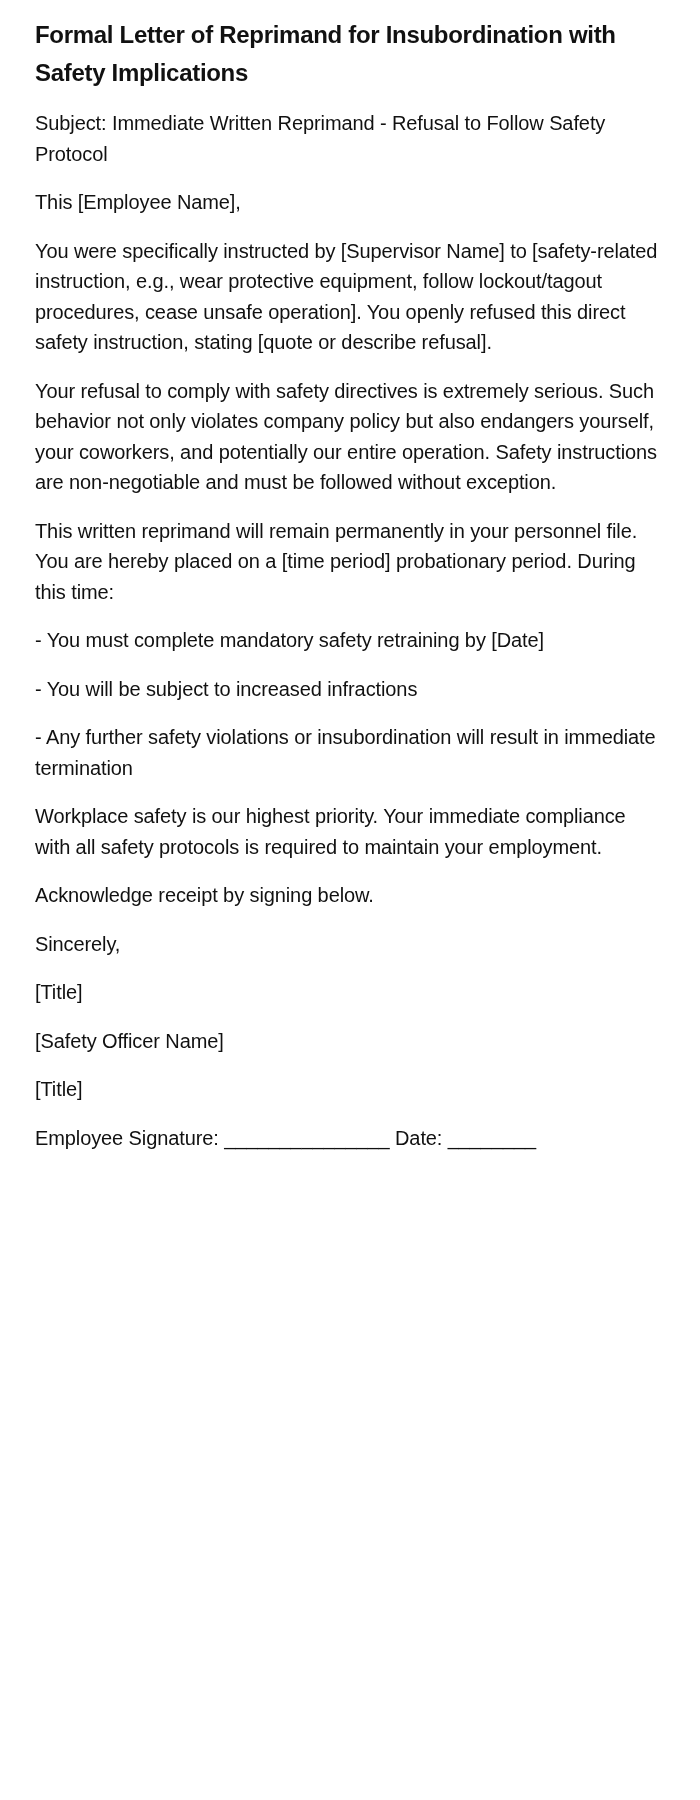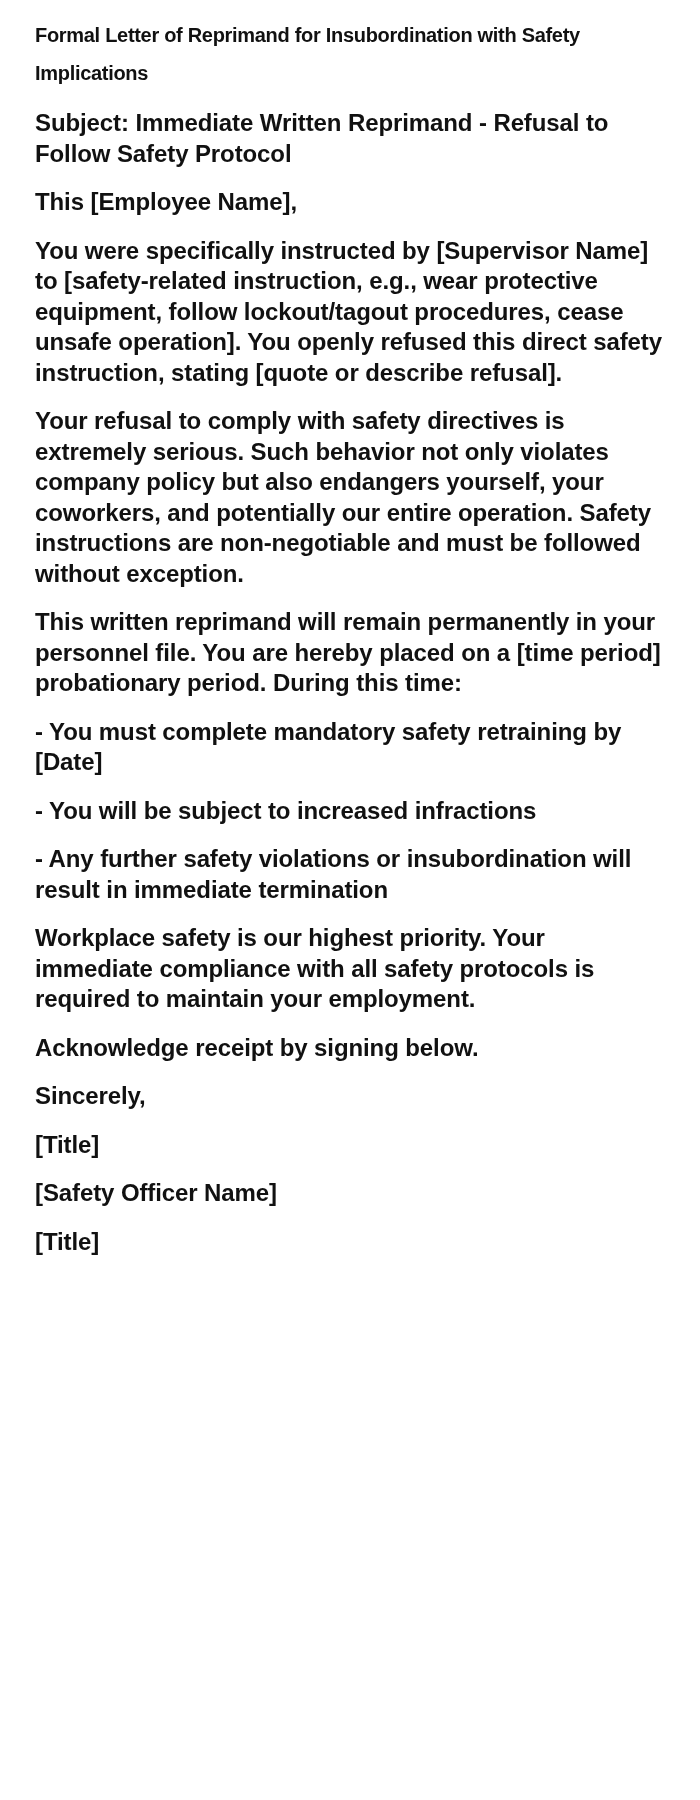--- a/index.html
+++ b/index.html
@@ -3,32 +3,31 @@
 <meta charset="utf-8">
 <style>
   html, body { margin: 0; padding: 0; background: #ffffff; }
   body { width: 700px; height: 1800px; overflow: hidden; }
   .page {
     padding: 16px 35px 0 35px;
     color: #111111;
     font-family: "Liberation Sans", "DejaVu Sans", sans-serif;
   }
   h1 {
-    font-size: 20px;
+    font-size: 24px;
     font-weight: bold;
     line-height: 38px;
     margin: 0 0 6px 0;
     letter-spacing: -0.3px;
   }
   p {
-    font-size: 24px;
+    font-size: 20px;
     line-height: 30.5px;
     margin: 16px 0 18px 0;
     letter-spacing: -0.1px;
-    font-weight: bold;
   }
 </style>
 </head>
 <body>
 
 <div class="page">
   <h1>Formal Letter of Reprimand for Insubordination with Safety Implications</h1>
   <p>Subject: Immediate Written Reprimand - Refusal to Follow Safety Protocol</p>
   <p>This [Employee Name],</p>
   <p>You were specifically instructed by [Supervisor Name] to [safety-related instruction, e.g., wear protective equipment, follow lockout/tagout procedures, cease unsafe operation]. You openly refused this direct safety instruction, stating [quote or describe refusal].</p>
@@ -36,13 +35,14 @@
   <p>This written reprimand will remain permanently in your personnel file. You are hereby placed on a [time period] probationary period. During this time:</p>
   <p>- You must complete mandatory safety retraining by [Date]</p>
   <p>- You will be subject to increased infractions</p>
   <p>- Any further safety violations or insubordination will result in immediate termination</p>
   <p>Workplace safety is our highest priority. Your immediate compliance with all safety protocols is required to maintain your employment.</p>
   <p>Acknowledge receipt by signing below.</p>
   <p>Sincerely,</p>
   <p>[Title]</p>
   <p>[Safety Officer Name]</p>
   <p>[Title]</p>
+  <p>Employee Signature: _______________ Date: ________</p>
 </div>
 
 </body></html>

